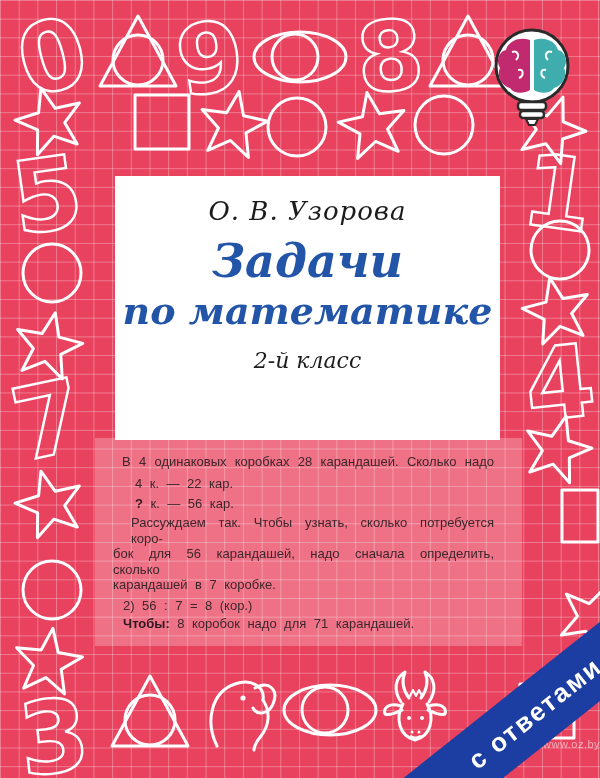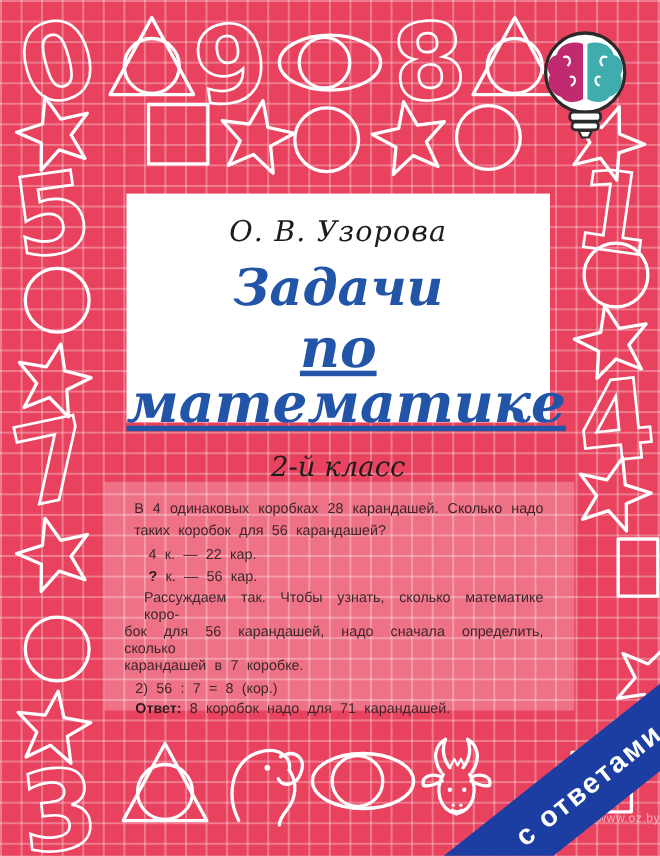--- a/index.html
+++ b/index.html
@@ -16,31 +16,31 @@
       linear-gradient(to bottom, var(--grid-line) 1.4px, transparent 1.4px);
     background-size:18.7px 18.7px;
     font-family:"Liberation Sans", sans-serif;
   }
   #doodles{position:absolute; left:0; top:0; z-index:1;}
   .doodle{stroke:#ffffff; stroke-width:3; fill:none; stroke-linecap:round; stroke-linejoin:round;}
   .digit{fill:none; stroke:#ffffff; stroke-width:2.4; font-family:"DejaVu Sans", sans-serif; font-weight:bold;}
 
   
   #title-panel{
-    position:absolute; z-index:2; left:115px; top:176px; width:385px; height:208px;
+    position:absolute; z-index:2; left:115px; top:176px; width:385px; height:264px;
     background:#ffffff; text-align:center;
   }
   .author{margin-top:20px; font-family:"DejaVu Serif", serif; font-style:italic;
     font-size:26px; color:#1c1c1c; letter-spacing:1px;}
   .book-title{font-family:"DejaVu Serif", serif; font-style:italic; font-weight:bold;
     color:var(--title-blue); line-height:1.0;}
   .bt1{font-size:46px; margin-top:12px;}
-  .bt2{font-size:50px; margin-top:8px;text-decoration:underline;}
+  .bt2{font-size:38px; margin-top:8px;}
   .grade{margin-top:18px; font-family:"DejaVu Serif", serif; font-style:italic;
-    font-size:25px; color:#1c1c1c;}
+    font-size:22px; color:#1c1c1c;}
 
   
   #problem-panel{
     position:absolute; z-index:2; left:95px; top:438px; width:427px; height:208px;
     background:rgba(255,255,255,0.25); box-sizing:border-box;
     padding:14px 28px 8px 18px;
     color:#3f262b; font-size:13px; word-spacing:0.30em;
   }
   .jline{text-align:justify; text-align-last:justify;}
   .stmt{margin-left:9px; line-height:20px;}
@@ -164,32 +164,31 @@
 
   <div id="title-panel">
     <div class="author">О. В. Узорова</div>
     <div class="book-title bt1">Задачи</div>
     <div class="book-title bt2">по математике</div>
     <div class="grade">2-й класс</div>
   </div>
 
   <div id="problem-panel">
     <div class="stmt jline">В 4 одинаковых коробках 28 карандашей. Сколько надо</div>
-    <div class="stmt">таких коробок для 56 карандашей?</div>
     <div class="given">4 к. — 22 кар.</div>
     <div class="given"><span class="b">?</span><span> к. — 56 кар.</span></div>
     <div class="reason">
-      <div class="r-ind jline">Рассуждаем так. Чтобы узнать, сколько математике коро-</div>
+      <div class="r-ind jline">Рассуждаем так. Чтобы узнать, сколько потребуется коро-</div>
       <div class="jline">бок для 56 карандашей, надо сначала определить, сколько</div>
       <div>карандашей в 7 коробке.</div>
     </div>
     <div class="steps">
       <div class="step">2) 56 : 7 = 8 (кор.)</div>
     </div>
-    <div class="answer"><span class="b">Ответ:</span><span> 8 коробок надо для 71 карандашей.</span></div>
+    <div class="answer"><span class="b">Чтобы:</span><span> 8 коробок надо для 71 карандашей.</span></div>
   </div>
 
   <div id="ribbon">
     <span>с ответами</span>
   </div>
 
   <div id="watermark">www.oz.by</div>
 </div>
 
 </body></html>

